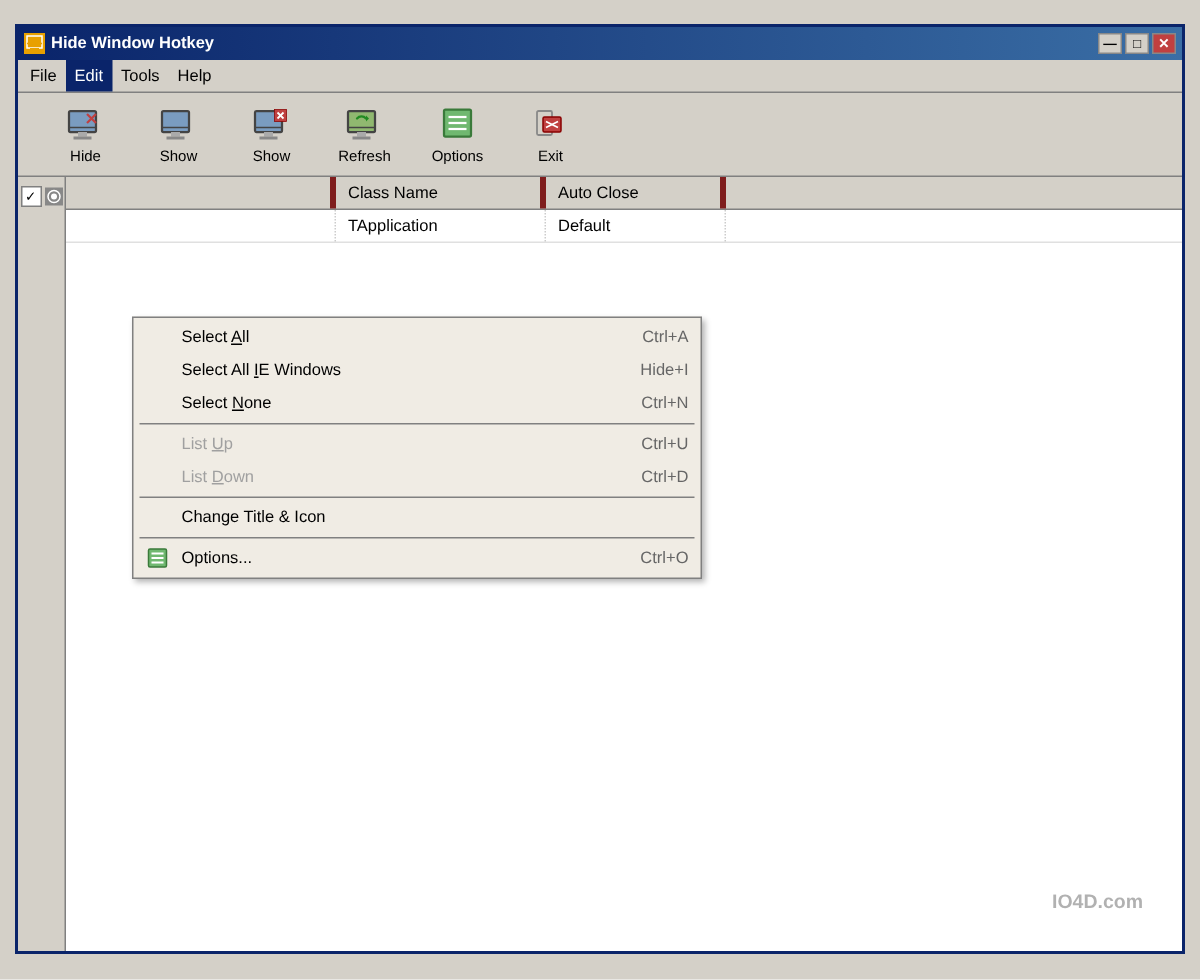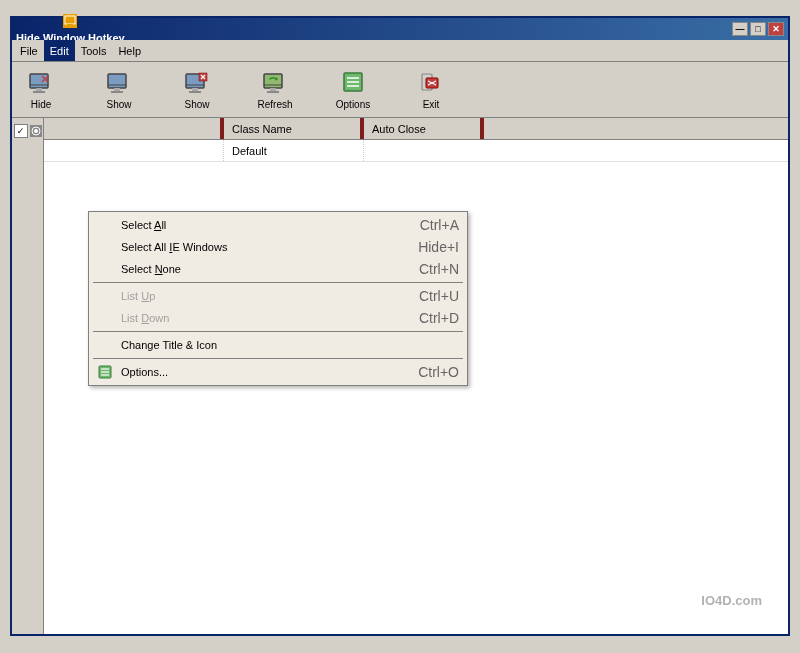--- a/index.html
+++ b/index.html
@@ -30,21 +30,20 @@
       align-items: center;
       justify-content: space-between;
       padding: 0 4px;
       user-select: none;
     }
 
     .title-bar-left {
       display: flex;
       align-items: center;
       gap: 4px;
-      flex-direction: column;
     }
 
     .title-bar-icon {
       width: 14px;
       height: 14px;
       background: #e8a000;
       display: flex;
       align-items: center;
       justify-content: center;
       font-size: 9px;
@@ -102,22 +101,22 @@
       background: #0a246a;
       color: white;
     }
 
     
     .toolbar {
       background: #d4d0c8;
       height: 56px;
       display: flex;
       align-items: center;
-      padding: 4px 0;
-      gap: 20px;
+      padding: 4px 16px;
+      gap: 4px;
       border-bottom: 1px solid #808080;
     }
 
     .toolbar-btn {
       width: 58px;
       height: 48px;
       display: flex;
       flex-direction: column;
       align-items: center;
       justify-content: center;
@@ -230,21 +229,21 @@
     }
 
     .dropdown-separator {
       height: 1px;
       background: #808080;
       margin: 2px 4px;
     }
 
     .dropdown-item .shortcut {
       color: #666;
-      font-size: 14px;
+      font-size: 11px;
     }
 
     .dropdown-item .item-icon {
       position: absolute;
       left: 8px;
       width: 16px;
       height: 16px;
       display: flex;
       align-items: center;
       justify-content: center;
@@ -404,20 +403,21 @@
       </div>
 
       <div class="main-table">
         <div class="table-header">
           <div class="table-header-cell"></div>
           <div class="table-header-cell">Class Name</div>
           <div class="table-header-cell">Auto Close</div>
         </div>
         <div class="table-row">
           <div class="table-cell"></div>
+          <div class="table-cell">TApplication</div>
           <div class="table-cell">Default</div>
         </div>
       </div>
 
       <div class="dropdown-menu">
 
         <div class="dropdown-item">
           <span>Select <span class="underline">A</span>ll</span>
           <span class="shortcut">Ctrl+A</span>
         </div>

